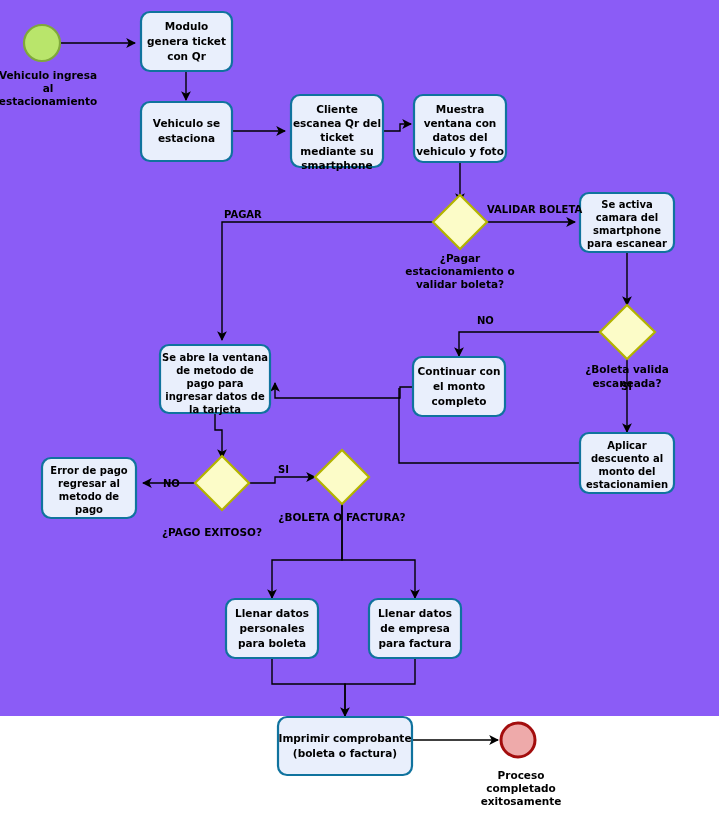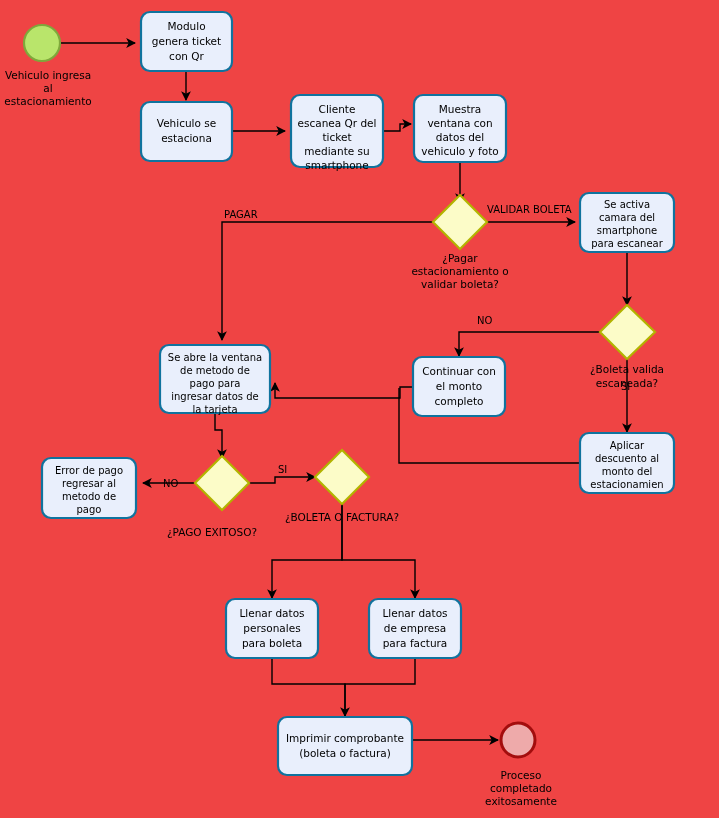--- a/index.html
+++ b/index.html
@@ -9,22 +9,23 @@
   }
   body {
     width: 719px;
     height: 818px;
     font-family: "DejaVu Sans", sans-serif;
     overflow: hidden;
   }
   #canvas {
     position: relative;
     width: 719px;
-    height: 818px;
-    background: #ef4444;
+    height: 716px;
+    background: #8b5cf6;
+    font-weight: bold;
   }
   svg.flow {
     position: absolute;
     left: 0;
     top: 0;
     width: 719px;
     height: 818px;
   }
   .edge-line {
     fill: none;

